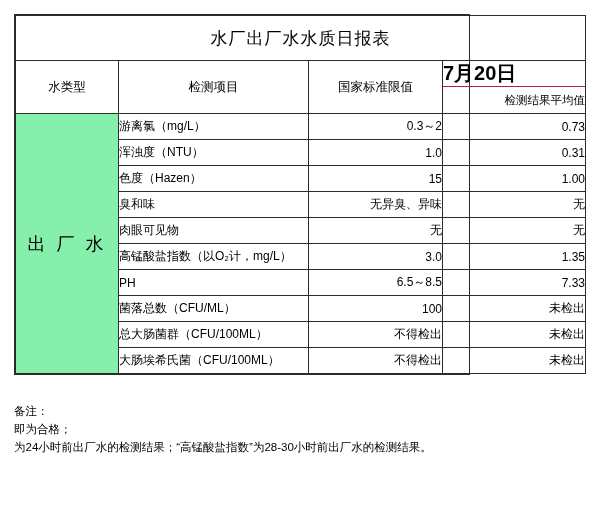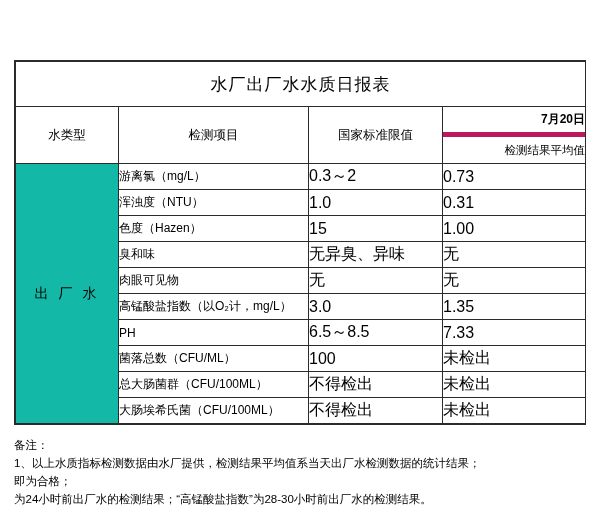--- a/index.html
+++ b/index.html
@@ -16,23 +16,22 @@
   }
   #page {
     position: relative;
     width: 602px;
     height: 523px;
     box-sizing: border-box;
     padding: 14px 14px 8px 14px;
   }
   .frame {
     border: 1px solid #2b2b2b;
-    width: 572px;
+    width: 456px;
     box-sizing: border-box;
-    margin-top: 46px;
   }
   table.report {
     border-collapse: collapse;
     width: 100%;
     table-layout: fixed;
   }
   table.report td, table.report th {
     border: 1px solid #2b2b2b;
     padding: 0;
     font-weight: normal;
@@ -45,59 +44,59 @@
     letter-spacing: 1px;
   }
   .head-cell {
     text-align: center;
     font-size: 12.5px;
     font-weight: bold;
     height: 52px;
     vertical-align: middle;
   }
   .date-top {
-    font-size: 12px;
+    font-size: 20px;
     font-weight: bold;
-    border-bottom: 5px solid #be185d;
+    border-bottom: 1px solid #be185d;
     height: 25px;
     line-height: 25px;
-    text-align: right;
+    text-align: left;
   }
   .date-sub {
     font-size: 11.5px;
     height: 26px;
     line-height: 26px;
     text-align: right;
   }
   .date-wrap {
     display: block;
   }
   .cat-cell {
-    background: #14b8a6;
+    background: #86efac;
     text-align: center;
-    font-size: 14px;
+    font-size: 18px;
     font-weight: bold;
     letter-spacing: 3px;
     vertical-align: middle;
   }
   .item-cell {
     font-size: 12px;
     height: 25px;
     padding-left: 8px;
     vertical-align: middle;
     text-align: left;
   }
   .std-cell, .res-cell {
-    font-size: 16px;
+    font-size: 12px;
     height: 25px;
-    text-align: left;
+    text-align: right;
     vertical-align: middle;
   }
   .notes {
-    margin-top: 11px;
+    margin-top: 27px;
     font-size: 11.5px;
     line-height: 18px;
     width: 572px;
     box-sizing: border-box;
   }
   .notes div {
     white-space: nowrap;
   }
 </style>
 </head>
@@ -177,18 +176,17 @@
           <td class="item-cell">大肠埃希氏菌（CFU/100ML）</td>
           <td class="std-cell">不得检出</td>
           <td class="res-cell">未检出</td>
         </tr>
       </tbody>
     </table>
   </div>
 
   <div class="notes">
     <div>备注：</div>
-    <div>1、以上水质指标检测数据由水厂提供，检测结果平均值系当天出厂水检测数据的统计结果；</div>
     <div>即为合格；</div>
     <div>为24小时前出厂水的检测结果；“高锰酸盐指数”为28-30小时前出厂水的检测结果。</div>
   </div>
 
 </div>
 
 </body></html>

